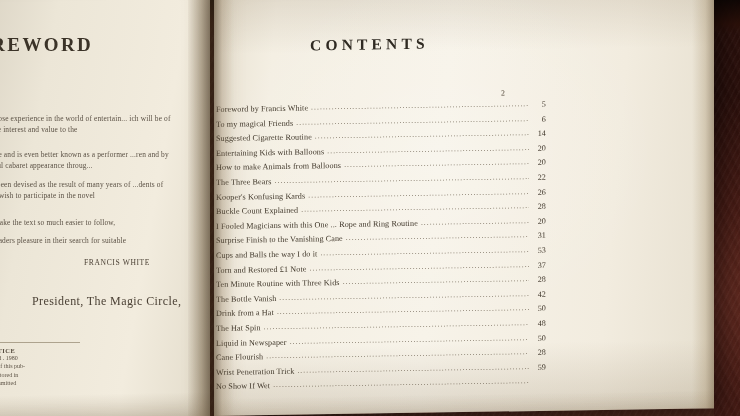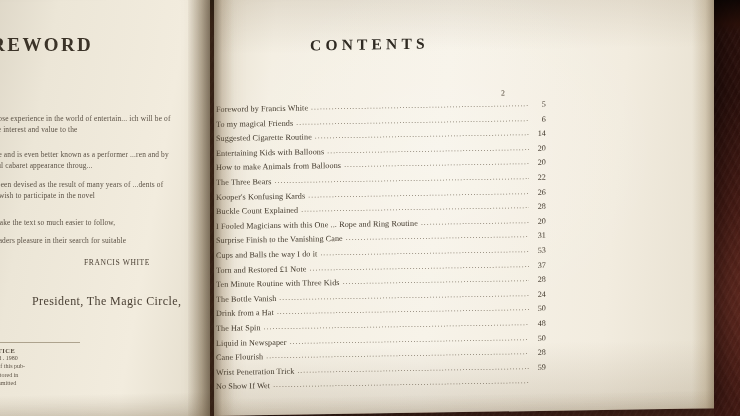--- a/index.html
+++ b/index.html
@@ -379,21 +379,21 @@
             <span class="toc-page">37</span>
           </div>
           <div class="toc-row">
             <span class="toc-label">Ten Minute Routine with Three Kids</span>
             <span class="toc-dots">..........................................................................................</span>
             <span class="toc-page">28</span>
           </div>
           <div class="toc-row">
             <span class="toc-label">The Bottle Vanish</span>
             <span class="toc-dots">..........................................................................................</span>
-            <span class="toc-page">24</span>
+            <span class="toc-page">42</span>
           </div>
           <div class="toc-row">
             <span class="toc-label">Drink from a Hat</span>
             <span class="toc-dots">..........................................................................................</span>
             <span class="toc-page">50</span>
           </div>
           <div class="toc-row">
             <span class="toc-label">The Hat Spin</span>
             <span class="toc-dots">..........................................................................................</span>
             <span class="toc-page">48</span>

